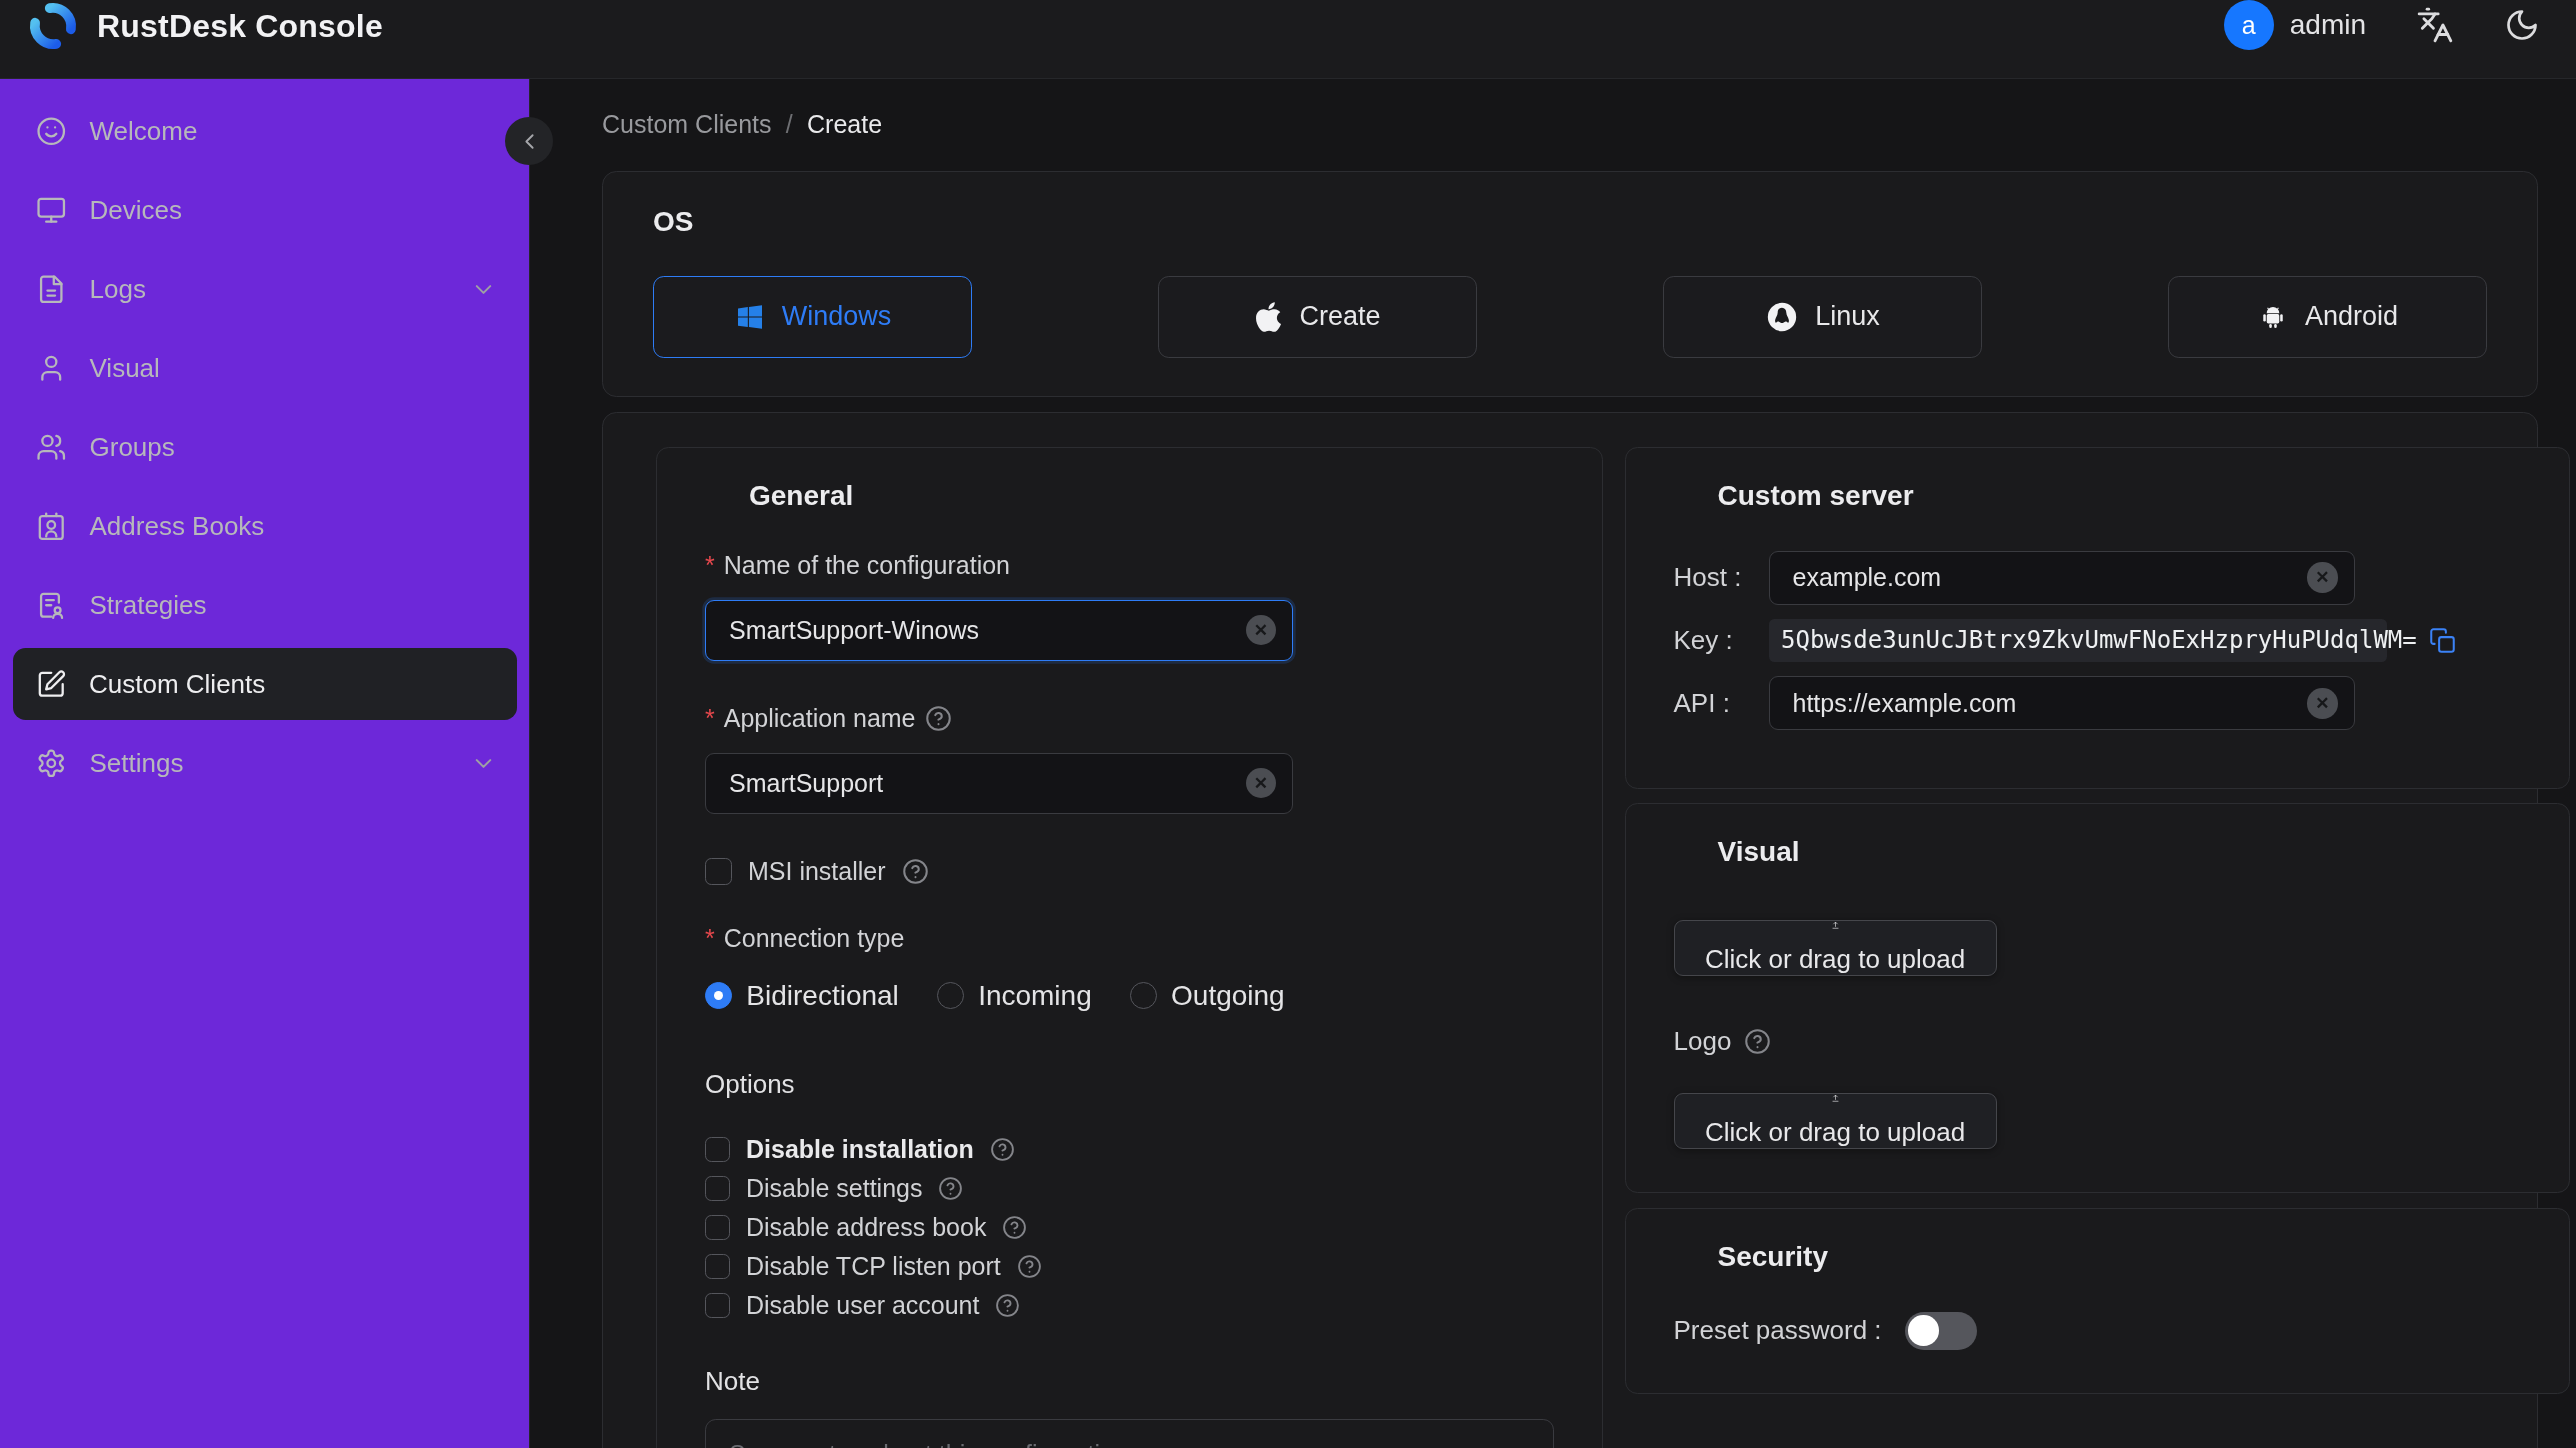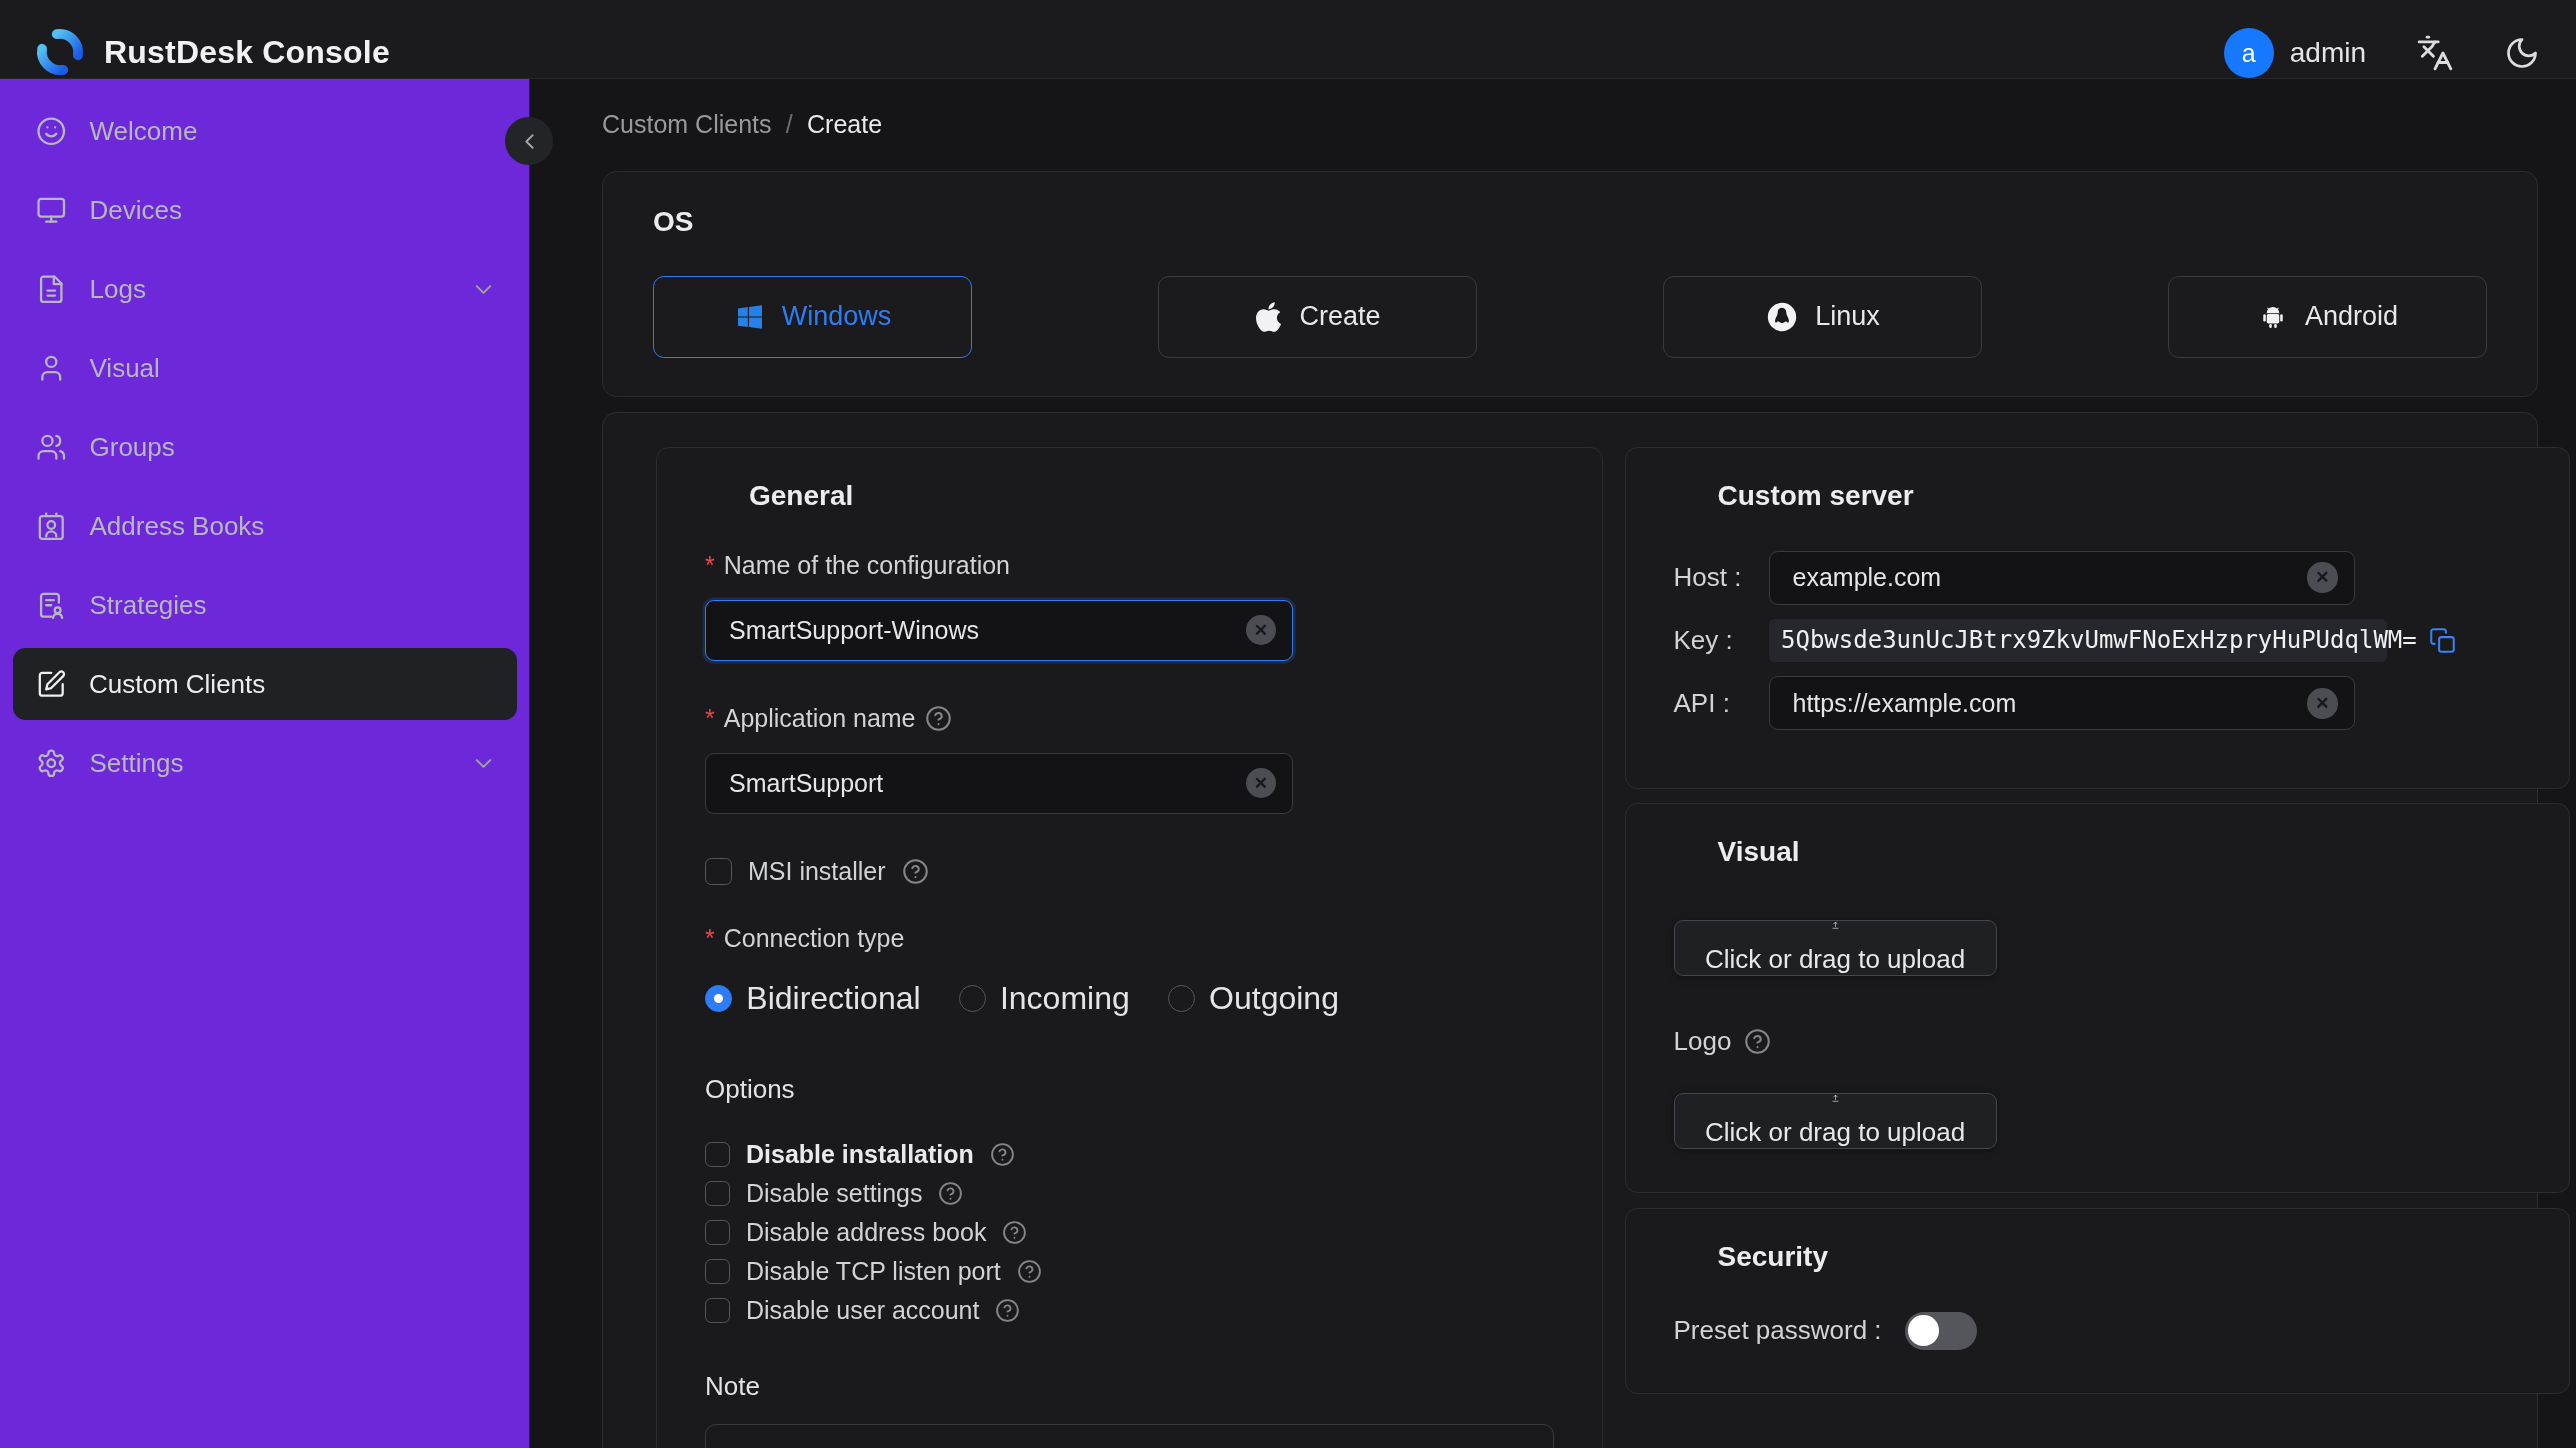--- a/index.html
+++ b/index.html
@@ -7,21 +7,21 @@
   body {
     background:#151517; color:#d6d6d9; overflow:hidden;
     font-family:"Liberation Sans", sans-serif; font-size:25px;
   }
   svg { display:block; }
   .ic { stroke:currentColor; fill:none; stroke-width:1.8; stroke-linecap:round; stroke-linejoin:round; }
 
   
   header {
     height:79px; background:#1b1b1d; border-bottom:0.9px solid #26272a;
-    display:flex; align-items:flex-end; padding:0 36px 0 34px;
+    display:flex; align-items:flex-start; padding:0 36px 0 27px;
   }
   .brand { display:flex; align-items:center; gap:18px; }
   .app-title { font-size:32px; font-weight:700; color:#f2f2f4; letter-spacing:0.2px; }
   .hdr-right { margin-left:auto; display:flex; align-items:center; gap:50px; }
   .user-chip { display:flex; align-items:center; gap:16px; cursor:pointer; }
   .avatar {
     width:50px; height:50px; border-radius:50%; background:#1677ff; color:#fff;
     display:flex; align-items:center; justify-content:center; font-size:25px;
   }
   .username { color:#e4e4e6; font-size:28px; }
@@ -100,21 +100,21 @@
 
   .check-row { display:flex; align-items:center; gap:16px; font-size:25px; color:#d2d3d6; }
   .checkbox {
     width:27px; height:27px; border:1.8px solid #55565c; border-radius:6.3px;
     background:transparent; cursor:pointer; flex:none;
   }
   .msi-row { margin:3.6px 0 38px; }
 
   .conn-label { margin-bottom:27px; }
   .radio-row { display:flex; align-items:center; gap:38px; margin-bottom:57px; }
-  .radio-opt { display:flex; align-items:center; gap:14.3px; font-size:32px; color:#e4e4e6; cursor:pointer; }
+  .radio-opt { display:flex; align-items:center; gap:14.3px; font-size:28px; color:#e4e4e6; cursor:pointer; }
   .radio { width:27px; height:27px; border-radius:50%; border:1.8px solid #55565c; position:relative; flex:none; }
   .radio.checked { background:#2e7cf6; border-color:#2e7cf6; }
   .radio.checked::after { content:""; position:absolute; inset:8px; border-radius:50%; background:#fff; }
 
   .options-title { font-size:26px; font-weight:400; color:#e2e2e4; margin-bottom:30.5px; }
   .check-list .check-row { height:39px; }
   .check-list .check-row .checkbox { width:25px; height:25px; }
   .check-row.bold .opt-txt { font-weight:700; color:#eaeaec; }
 
   .note-label { margin:41px 0 21.5px; font-size:26px; color:#e2e2e4; }

